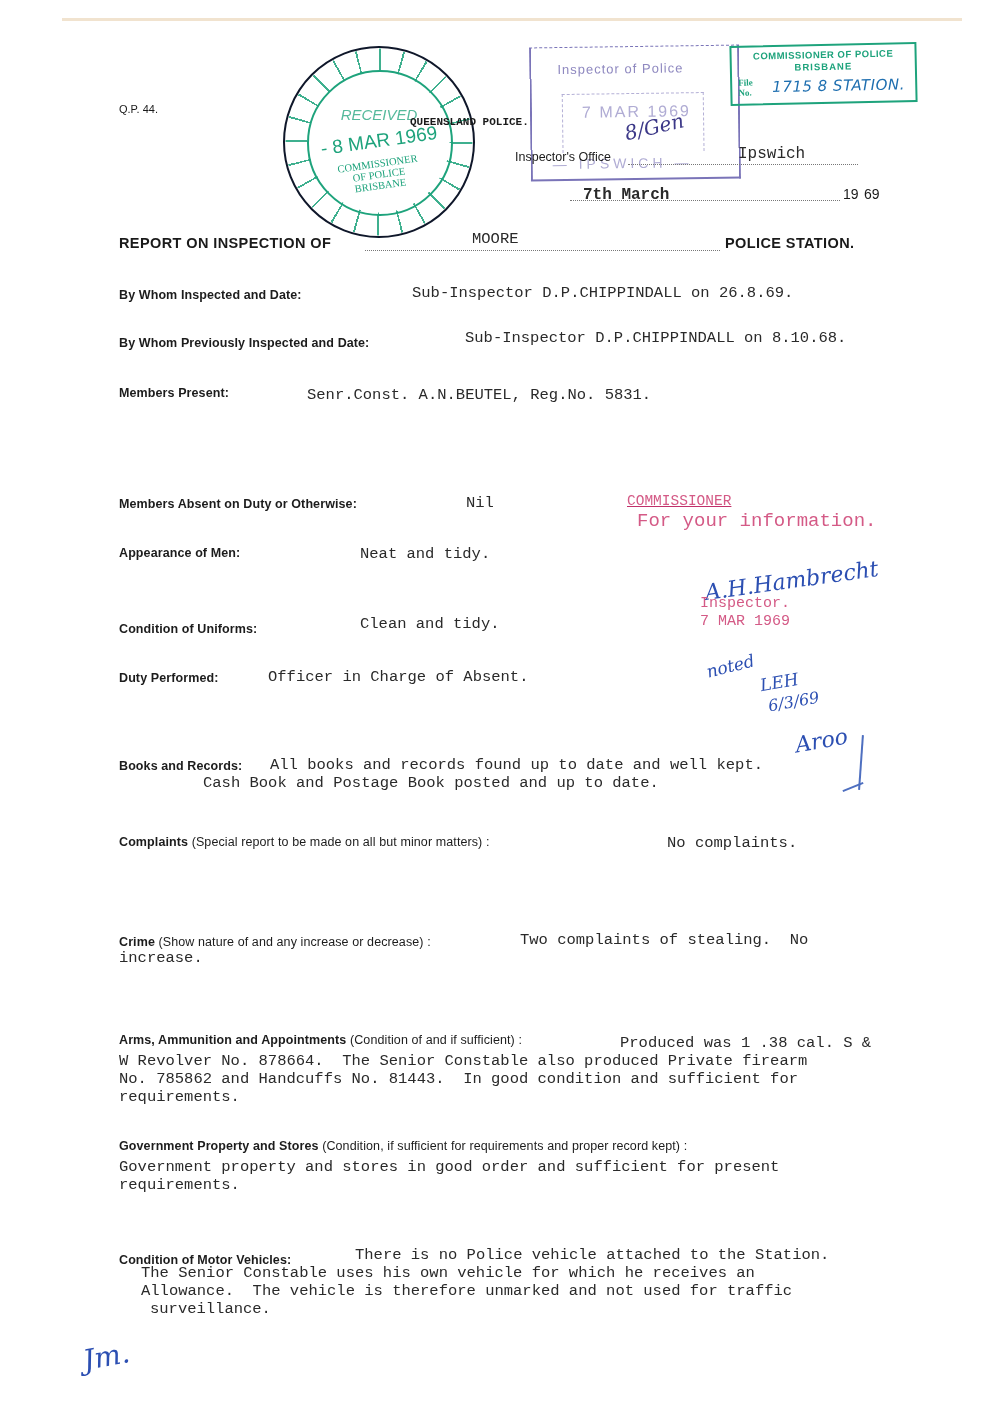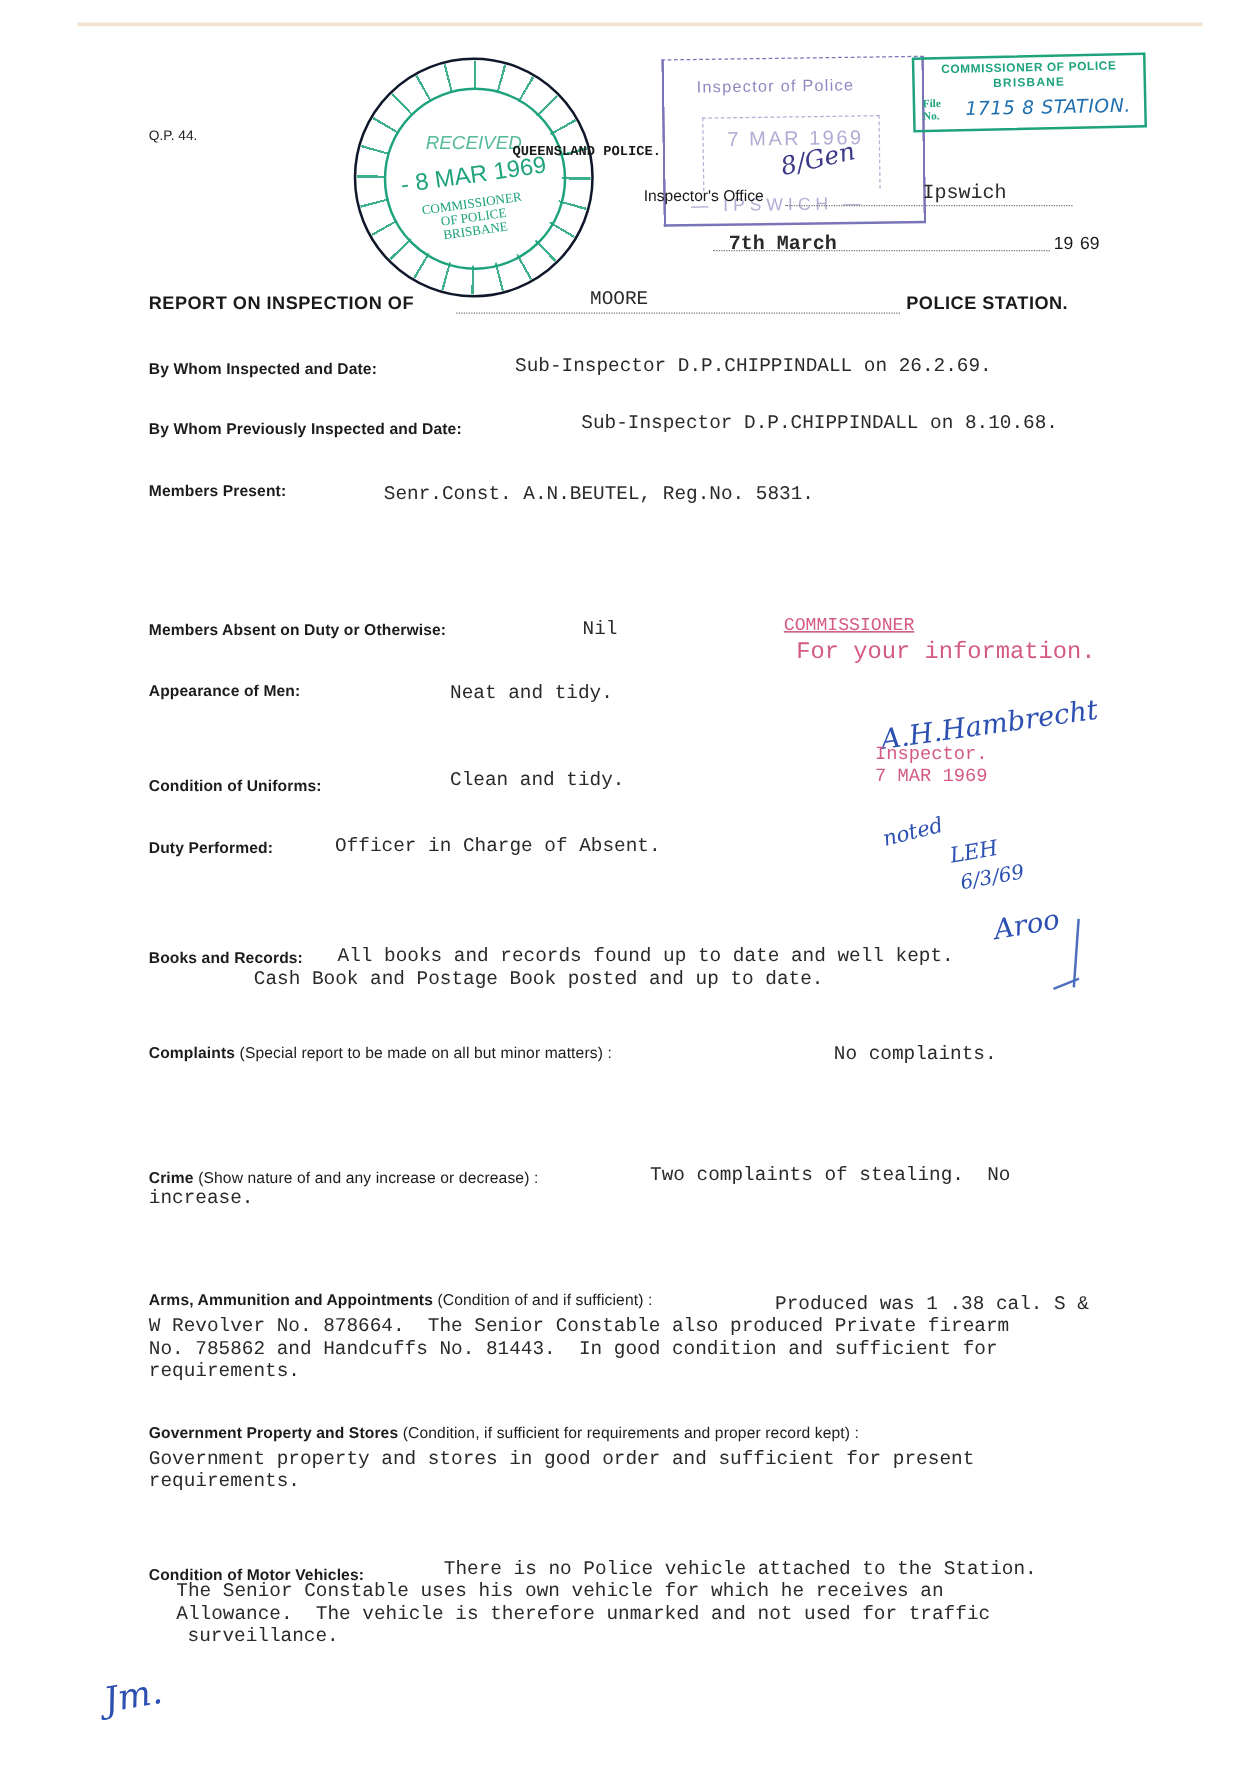--- a/index.html
+++ b/index.html
@@ -130,21 +130,21 @@
 <div class="typed" style="left:583px; top:186px; font-size:16px; font-weight:bold;">7th March</div>
 <div class="abs" style="left:843px; top:186px; font-size:14px;">19</div>
 <div class="abs" style="left:864px; top:186px; font-size:14px;">69</div>
 
 <div class="abs heading" style="left:119px; top:235px; font-size:14.5px; letter-spacing:0.4px;">REPORT ON INSPECTION OF</div>
 <div class="dotline" style="left:365px; top:250px; width:355px;"></div>
 <div class="typed" style="left:472px; top:230px;">MOORE</div>
 <div class="abs heading" style="left:725px; top:235px; font-size:14.5px; letter-spacing:0.4px;">POLICE STATION.</div>
 
 <div class="label" style="left:119px; top:288px;">By Whom Inspected and Date:</div>
-<div class="typed" style="left:412px; top:284px;">Sub-Inspector D.P.CHIPPINDALL on 26.2.69.</div>
+<div class="typed" style="left:412px; top:284px;">Sub-Inspector D.P.CHIPPINDALL on 26.8.69.</div>
 
 <div class="label" style="left:119px; top:336px;">By Whom Previously Inspected and Date:</div>
 <div class="typed" style="left:465px; top:329px;">Sub-Inspector D.P.CHIPPINDALL on 8.10.68.</div>
 
 <div class="label" style="left:119px; top:386px;text-align:right;">Members Present:</div>
 <div class="typed" style="left:307px; top:386px;">Senr.Const. A.N.BEUTEL, Reg.No. 5831.</div>
 
 <div class="label" style="left:119px; top:497px;">Members Absent on Duty or Otherwise:</div>
 <div class="typed" style="left:466px; top:494px;">Nil</div>
 

